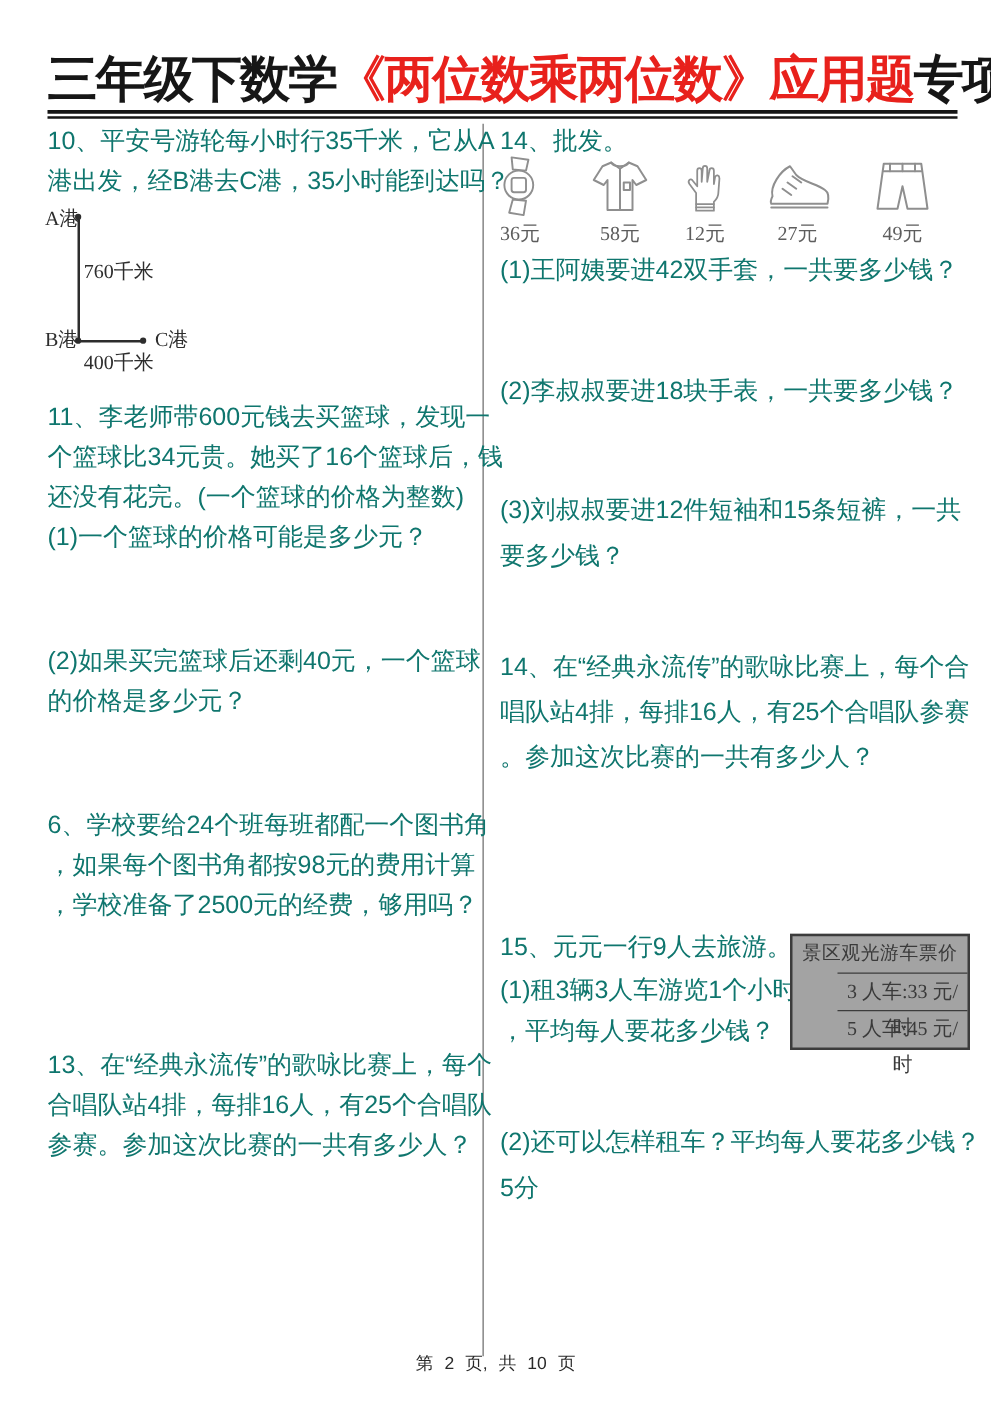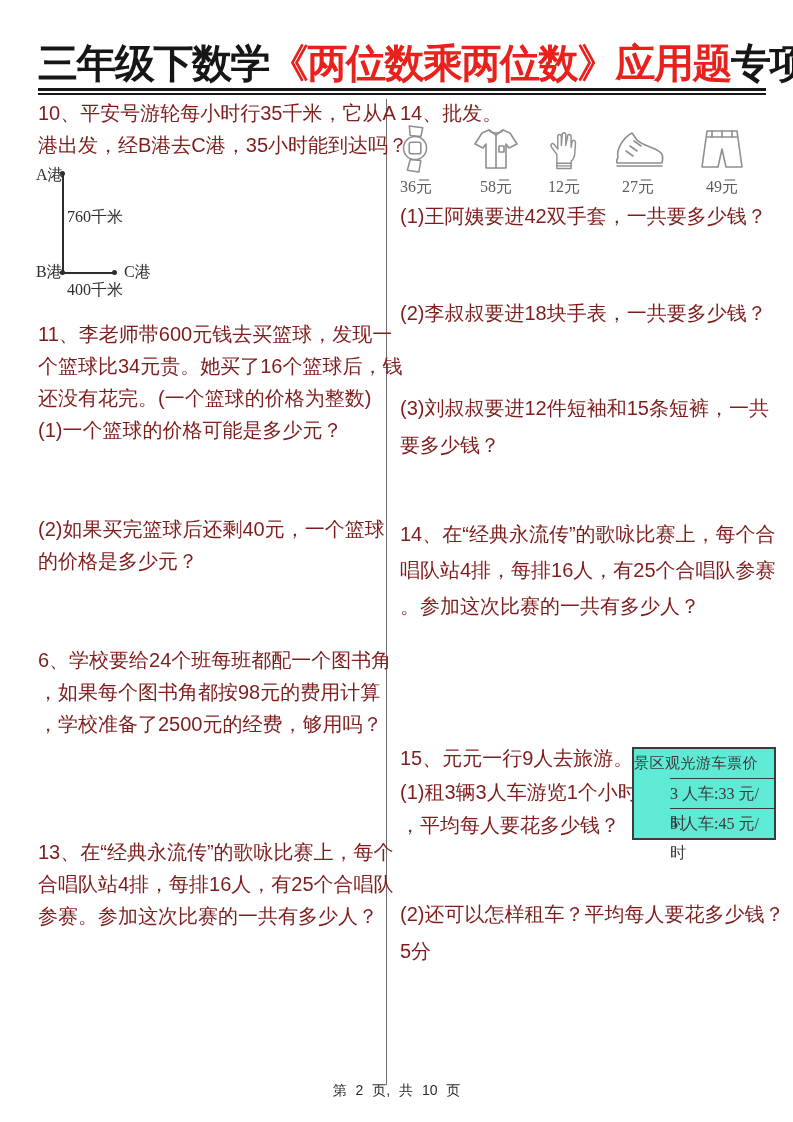--- a/index.html
+++ b/index.html
@@ -13,40 +13,40 @@
     font-size:40px;font-weight:700;letter-spacing:-1.5px;white-space:nowrap;color:#161616;
   }
   #title .red{color:#e8211c;}
   #title-rule{
     position:absolute;left:38px;top:88px;width:728px;height:2px;
     border-top:3px solid #161616;border-bottom:2px solid #161616;
   }
   
   #divider{position:absolute;left:386px;top:99px;width:1px;height:986px;background:#6e6e6e;}
   
-  .prob{position:absolute;font-size:20px;line-height:32px;color:#7f1d1d;}
+  .prob{position:absolute;font-size:20px;line-height:32px;color:#0f766e;}
   .prob .line{white-space:nowrap;}
   .lh36{line-height:36px;}
   .lh37{line-height:37px;}
   
   #diagram{position:absolute;left:36px;top:163px;width:220px;height:145px;font-family:"Liberation Serif",serif;font-size:16px;color:#2d2d2d;}
   #diagram .lbl{position:absolute;white-space:nowrap;}
   #diagram .dot{position:absolute;width:5px;height:5px;border-radius:50%;background:#2d2d2d;}
   #diagram .vline{position:absolute;left:26px;top:12px;width:1.5px;height:98px;background:#2d2d2d;}
   #diagram .hline{position:absolute;left:26px;top:109px;width:52px;height:1.5px;background:#2d2d2d;}
   
   #items{position:absolute;left:384px;top:124px;width:380px;height:76px;}
   .item{position:absolute;width:64px;text-align:center;}
   .item svg{display:block;margin:0 auto;stroke:#8f8f8f;fill:none;stroke-width:1.6;stroke-linejoin:round;stroke-linecap:round;}
   .item .price{display:block;margin-top:3px;font-family:"Liberation Serif",serif;font-size:16px;color:#5d5d5d;}
   
   #price-table{
     position:absolute;left:632px;top:747px;width:140px;
-    border:2px solid #3c3c3c;background:#5eead4;
-    font-family:"Liberation Serif",serif;color:#3a3a3a;
+    border:2px solid #3c3c3c;background:#a3a3a3;
+    font-family:"Liberation Serif",serif;color:#3a3a3a;text-align:center;
   }
   #price-table .t-header{height:29px;line-height:29px;font-size:15px;letter-spacing:.5px;}
   #price-table .t-row{height:29px;line-height:29px;font-size:16px;border-top:1.5px solid #3c3c3c;margin-left:36px;}
   
   #footer{position:absolute;left:0;top:1082px;width:100%;text-align:center;font-size:14px;color:#2a2a2a;word-spacing:5px;}
 </style>
 </head>
 <body>
 
 <div id="page">

